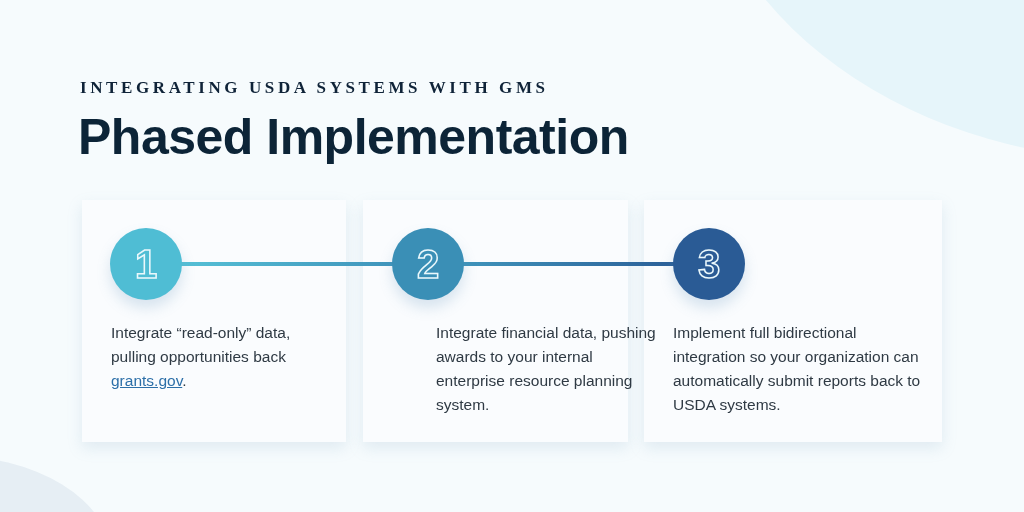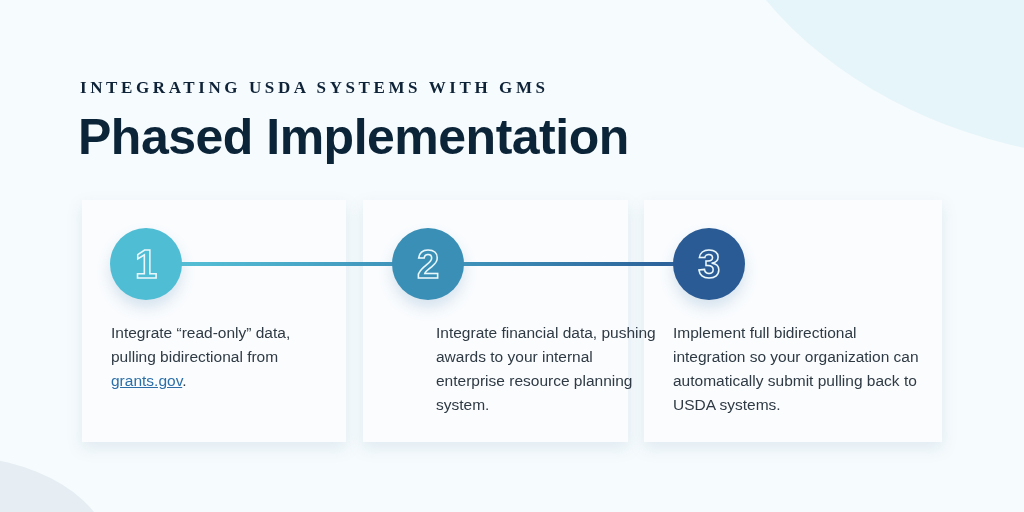--- a/index.html
+++ b/index.html
@@ -67,15 +67,15 @@
 <div class="card card2"></div>
 <div class="card card3"></div>
 
 <div class="connector c12"></div>
 <div class="connector c23"></div>
 
 <div class="step s1">1</div>
 <div class="step s2">2</div>
 <div class="step s3">3</div>
 
-<div class="desc d1"><span>Integrate “read-only” data, pulling bidirectional from </span><a class="link">grants.gov</a><span>.</span></div>
+<div class="desc d1"><span>Integrate “read-only” data, pulling opportunities back </span><a class="link">grants.gov</a><span>.</span></div>
 <div class="desc d2">Integrate financial data, pushing awards to your internal enterprise resource planning system.</div>
-<div class="desc d3">Implement full bidirectional integration so your organization can automatically submit pulling back to USDA systems.</div>
+<div class="desc d3">Implement full bidirectional integration so your organization can automatically submit reports back to USDA systems.</div>
 
 </body></html>

